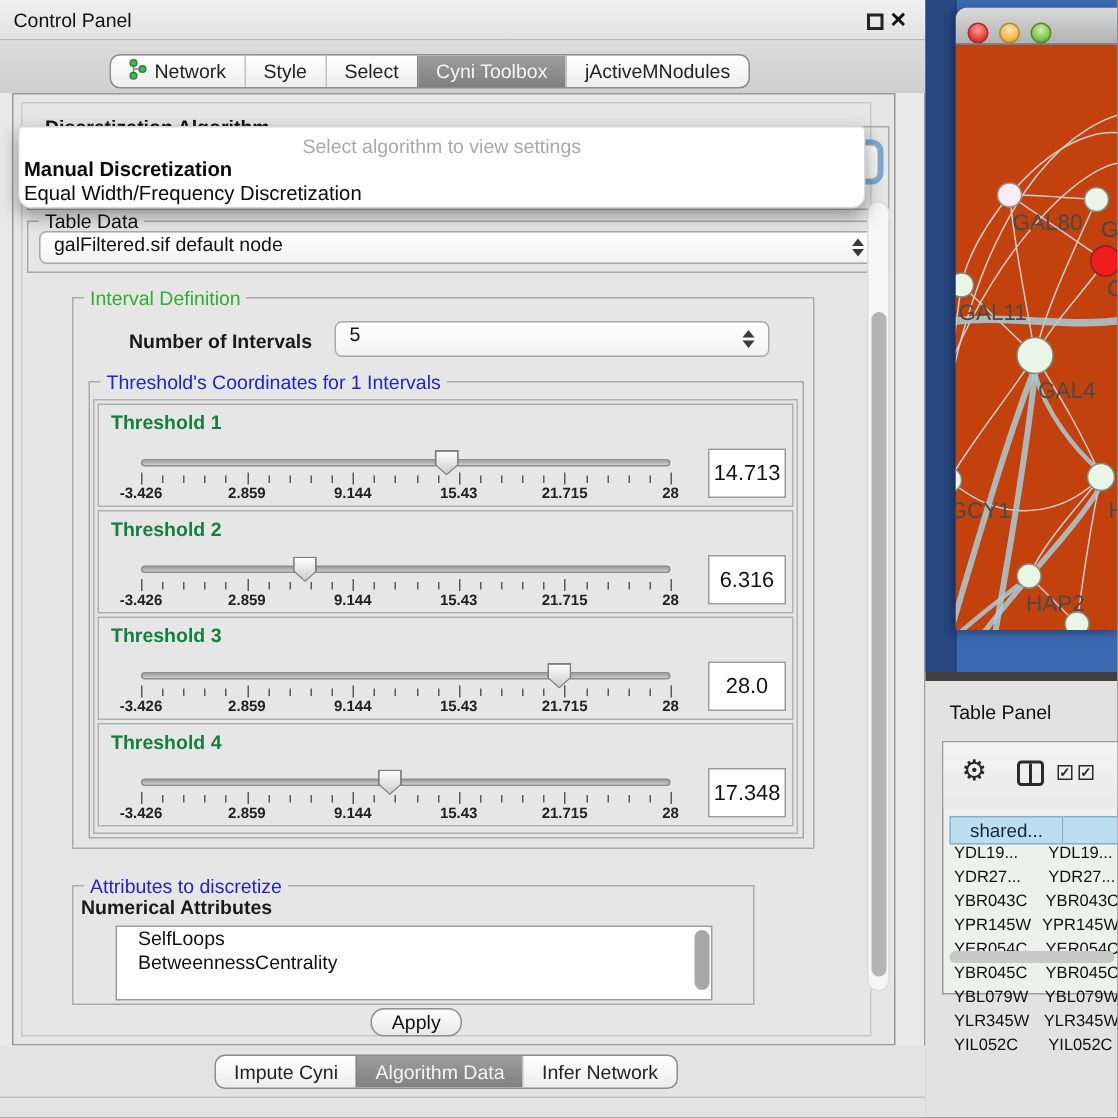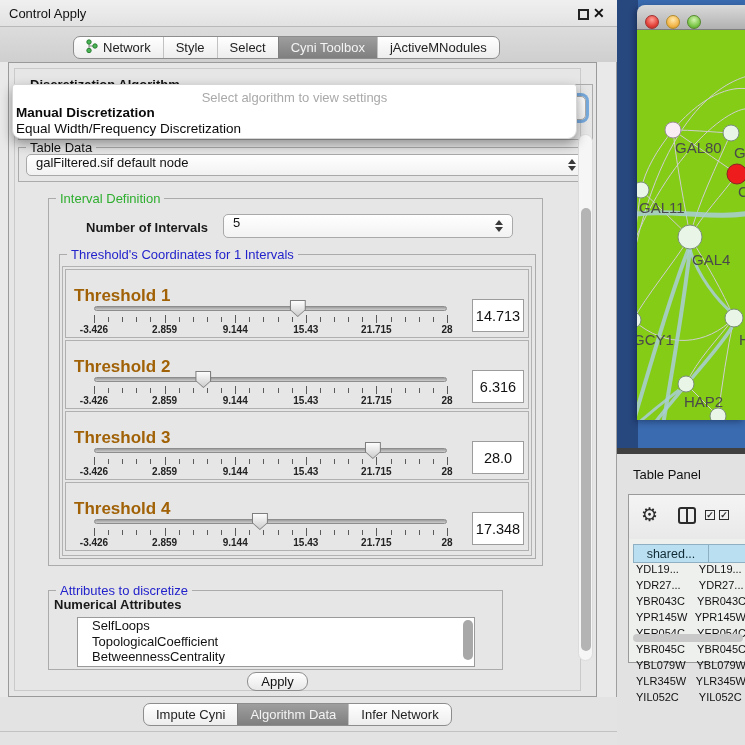--- a/index.html
+++ b/index.html
@@ -33,21 +33,21 @@
   .combo.focus{box-shadow:0 0 0 3px rgba(82,148,216,.75);}
 
   
   .popup{position:absolute;left:12px;top:84px;width:565px;height:55px;background:#fff;border:1px solid #d6d6d6;border-radius:3px 3px 9px 9px;box-shadow:0 5px 12px rgba(0,0,0,.38);z-index:30;}
   .popup-prompt{position:absolute;left:0;top:5px;width:100%;text-align:center;color:#a9a9a9;font-size:13px;}
   .popup-item{position:absolute;left:3px;font-size:13.5px;color:#0a0a0a;white-space:nowrap;}
 
   
   .thresh-wrap{position:absolute;border:1px solid #b2b2b2;}
   .thresh-row{position:absolute;left:2px;width:464px;height:69px;background:#e6e6e6;border:1px solid #b0b0b0;}
-  .thresh-label{position:absolute;left:8px;top:16px;font-weight:bold;font-size:17px;color:#a16207;}
+  .thresh-label{position:absolute;left:8px;top:4px;font-weight:bold;font-size:13px;color:#15803d;}
   .track{position:absolute;left:28px;top:36px;width:353px;height:5px;border-radius:3px;background:linear-gradient(#9c9c9c,#cdcdcd);border:1px solid #8d8d8d;}
   .thumb-o{position:absolute;top:30px;width:16px;height:17px;clip-path:polygon(0 0,100% 0,100% 58%,50% 100%,0 58%);background:#7e7e7e;filter:drop-shadow(0 1px 1px rgba(0,0,0,.35));}
   .thumb-i{position:absolute;left:1px;top:1px;width:14px;height:15px;clip-path:polygon(0 0,100% 0,100% 58%,50% 100%,0 58%);background:linear-gradient(#fdfdfd,#cdcdcd);}
   .tick{position:absolute;width:1px;background:#5a5a5a;}
   .tick-lab{position:absolute;width:60px;margin-left:-30px;text-align:center;font-size:10px;font-weight:bold;color:#222;top:54px;}
   .val-box{position:absolute;left:406px;top:29px;width:52px;height:33px;background:#fff;border:1px solid #9c9c9c;display:flex;align-items:center;justify-content:center;font-size:14.5px;color:#111;}
 
   
   .attr-list{position:absolute;left:28px;top:26px;width:398px;height:50px;background:#fff;border:1px solid #9a9a9a;overflow:hidden;}
   .attr-item{padding-left:14px;font-size:13px;line-height:15.5px;color:#111;white-space:nowrap;}
@@ -63,21 +63,21 @@
 
   
   .desk{position:absolute;left:617px;top:0;width:128px;height:448px;background:#3a6bb0;}
   .desk-dark{position:absolute;left:0;top:0;width:21px;height:448px;background:#27477f;}
   .net-win{position:absolute;left:637px;top:5px;width:108px;height:415px;border-radius:8px 0 0 0;overflow:hidden;box-shadow:-2px 2px 6px rgba(0,0,20,.35);}
   .net-titlebar{position:absolute;left:0;top:0;width:108px;height:25px;background:linear-gradient(#dadada,#b1b1b1);border-bottom:1px solid #7d7d7d;}
   .light{position:absolute;top:10px;width:14px;height:14px;border-radius:50%;}
   .light.red{left:8px;background:radial-gradient(circle at 50% 32%,#ff9f96,#e4423a 60%,#b02820);border:1px solid #a03030;}
   .light.yellow{left:29px;background:radial-gradient(circle at 50% 32%,#ffe9ad,#f3b74c 60%,#c98a1e);border:1px solid #b08a2a;}
   .light.green{left:50px;background:radial-gradient(circle at 50% 32%,#d2f3b0,#7dc74a 60%,#4f9426);border:1px solid #55882e;}
-  .net-canvas{position:absolute;left:0;top:25px;width:108px;height:390px;background:#84cc16;}
+  .net-canvas{position:absolute;left:0;top:25px;width:108px;height:390px;background:#c2410c;}
 
   .tp-region{position:absolute;left:617px;top:448px;width:128px;height:297px;background:#e2e2e2;border-top:6px solid #404040;}
   .tp-title{position:absolute;left:16px;top:13px;font-size:13px;color:#111;}
   .tp-panel{position:absolute;left:11px;top:40px;width:117px;height:169px;background:#eef0ee;border:1px solid #9a9a9a;border-right:none;}
   .tp-toolbar{position:absolute;left:0;top:0;width:117px;height:44px;background:linear-gradient(#f4f4f4,#e9e9e9);}
   .gear{position:absolute;left:12px;top:10px;font-size:19px;color:#2b2b2b;line-height:19px;}
   .split-icon{position:absolute;left:49px;top:12px;width:18px;height:17px;border:2px solid #2b2b2b;border-radius:3px;}
   .split-icon::after{content:"";position:absolute;left:6px;top:0;width:2px;height:13px;background:#2b2b2b;}
   .cbx{position:absolute;top:15px;width:10px;height:10px;border:1.5px solid #2b2b2b;font-size:9px;line-height:8px;text-align:center;color:#2b2b2b;font-weight:bold;}
   .tp-header{position:absolute;left:4px;top:49px;height:19px;display:flex;}
@@ -90,21 +90,21 @@
   .tp-hscroll{position:absolute;left:4px;top:139px;width:110px;height:8px;background:#c9c9c9;border-radius:4px;}
 </style>
 </head>
 <body>
 
 <div class="screen">
 
   <div class="left-region">
 
     <div class="cp-titlebar">
-      <span class="cp-title">Control Apply</span>
+      <span class="cp-title">Control Panel</span>
       <span class="float-btn"></span>
       <span class="close-btn">✕</span>
     </div>
 
     <div class="tabstrip"></div>
     <div class="segctl" id="top-tabs" style="left:73px;top:36px;">
         <div class="seg">
           <span><svg width="12" height="15" viewBox="0 0 12 15">
               <path d="M3,4 L3,11 M3,7 L9,7" stroke="#8a8a8a" stroke-width="1" fill="none"></path>
               <circle cx="3" cy="3" r="2.2" fill="#49b556" stroke="#2c7f34"></circle>
@@ -329,21 +329,20 @@
           </div>
       </div>
     </div>
 
     <div class="group" style="left:48px;top:590px;width:455px;height:80px;">
       <span class="group-label" style="color:#2323cc;">Attributes to discretize</span>
       <span class="abs" style="left:5px;top:6px;font-weight:bold;">Numerical Attributes</span>
       <div class="attr-list" id="attr-list">
         <div class="list-scroll"></div>
       <div class="attr-item">SelfLoops</div>
-          <div class="attr-item">TopologicalCoefficient</div>
           <div class="attr-item">BetweennessCentrality</div>
         </div>
     </div>
 
     <div class="apply-btn">Apply</div>
 
     <div class="vscroll-track">
       <div class="vscroll-thumb"></div>
     </div>
 

